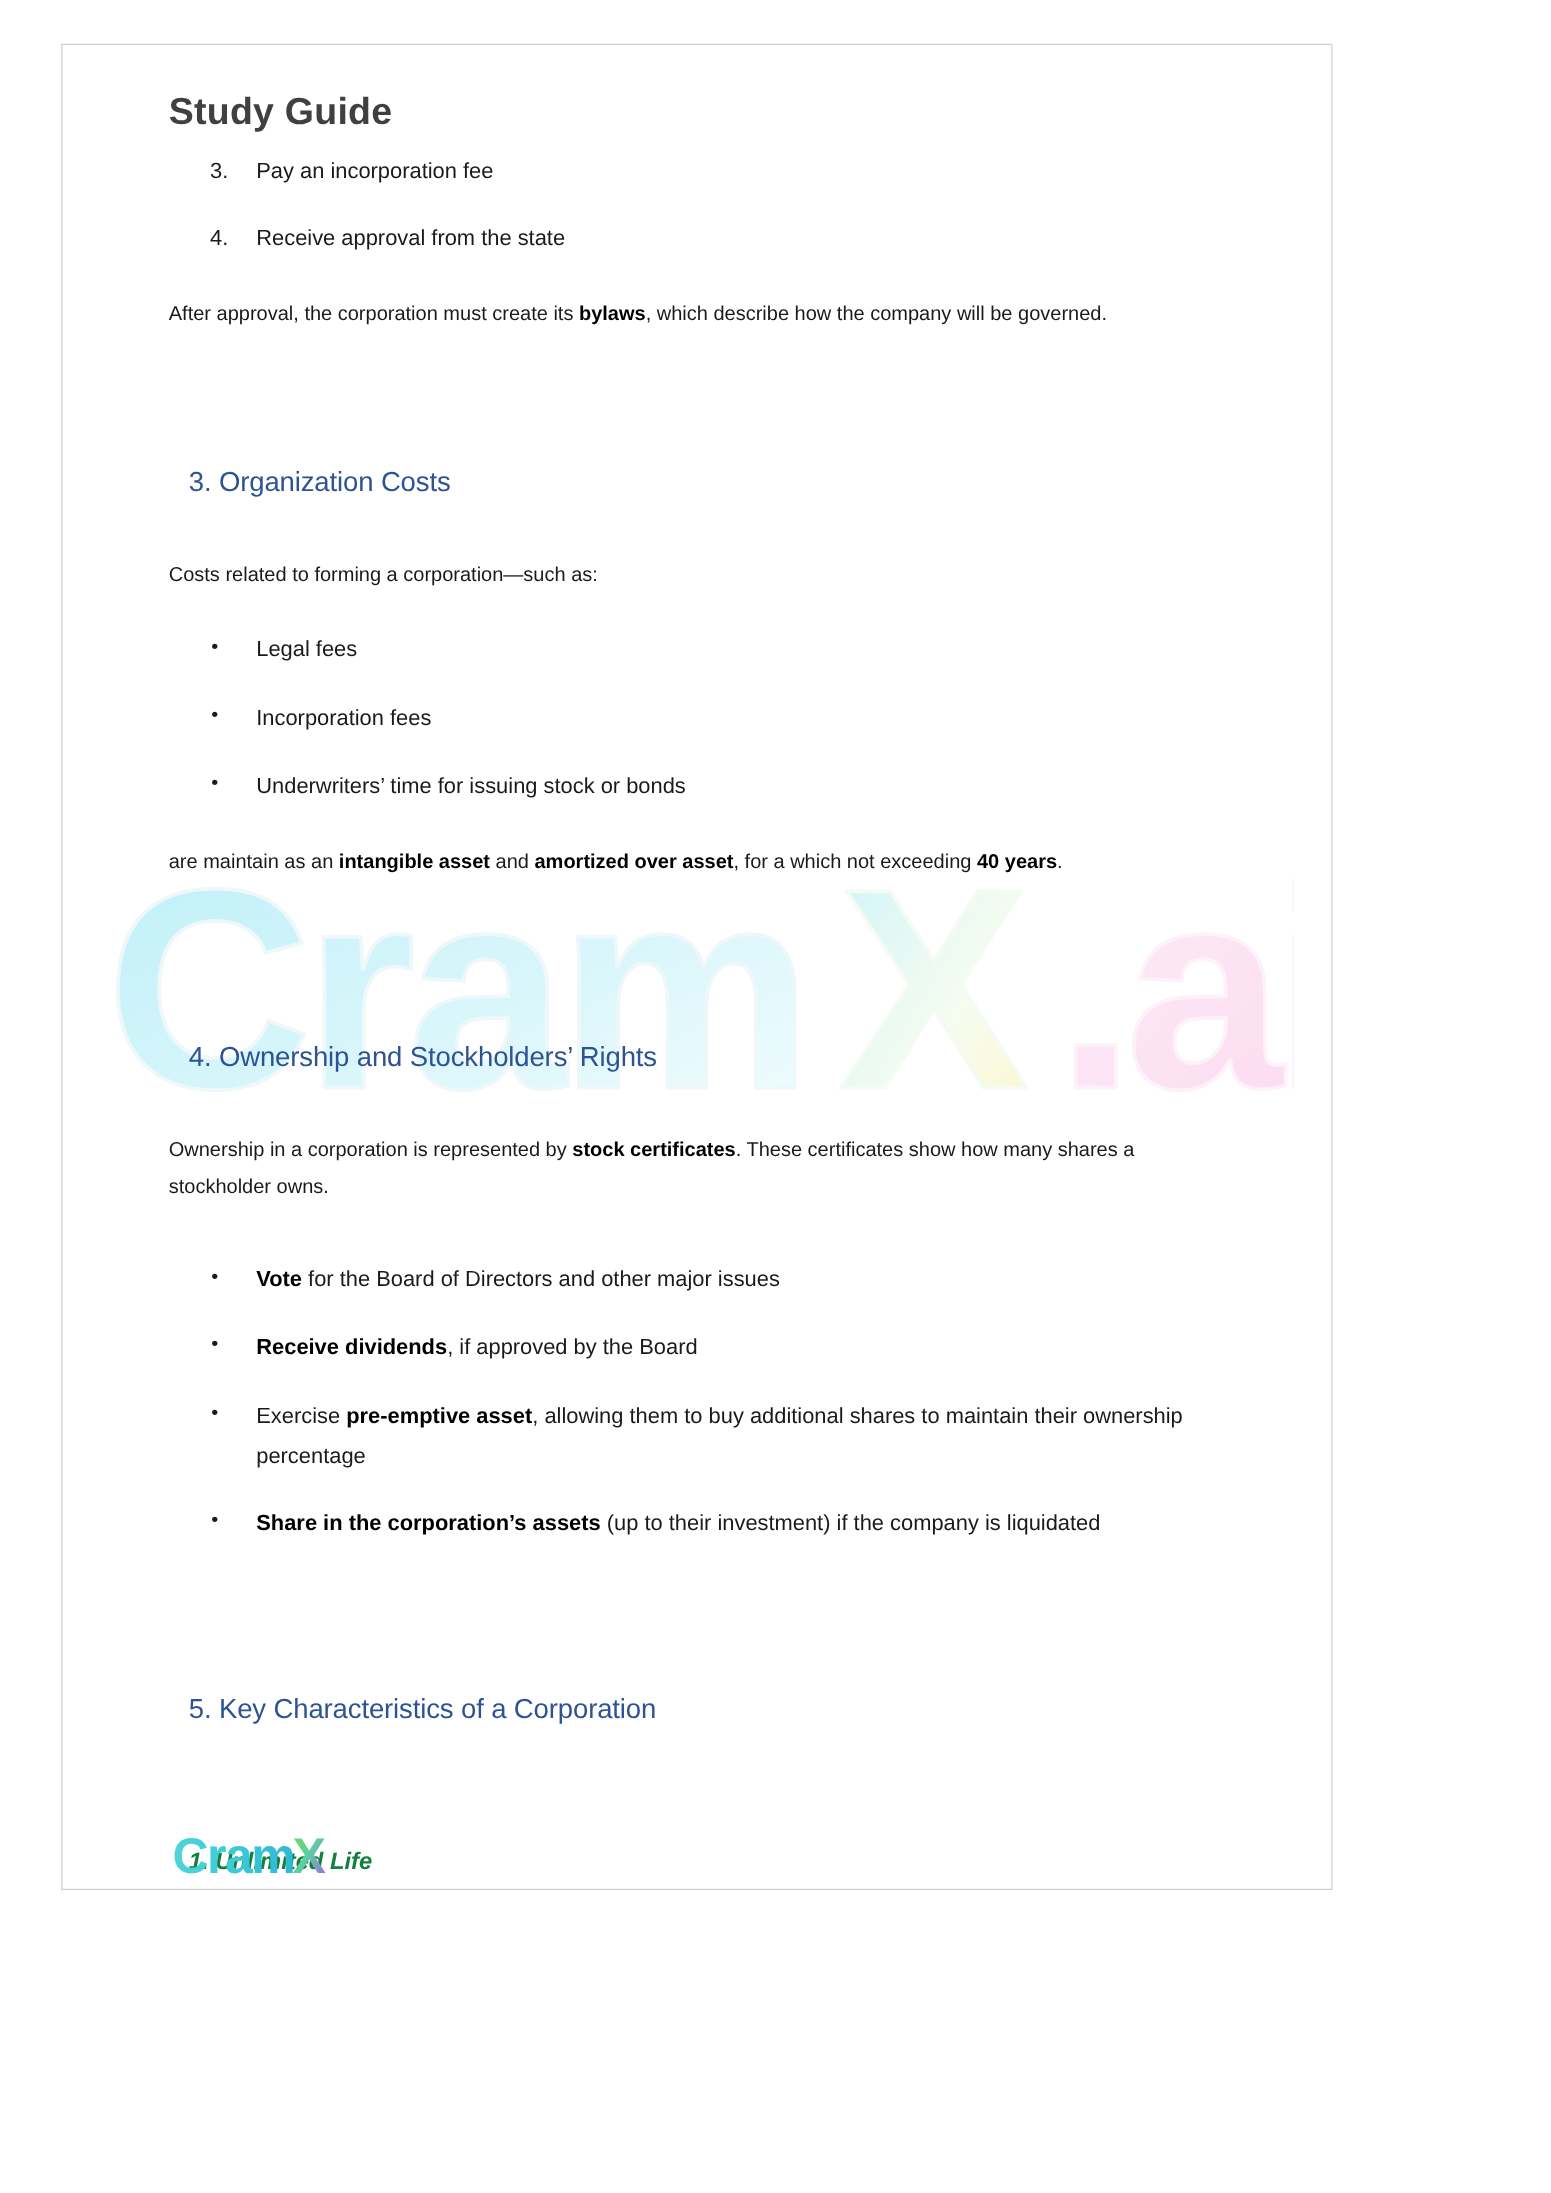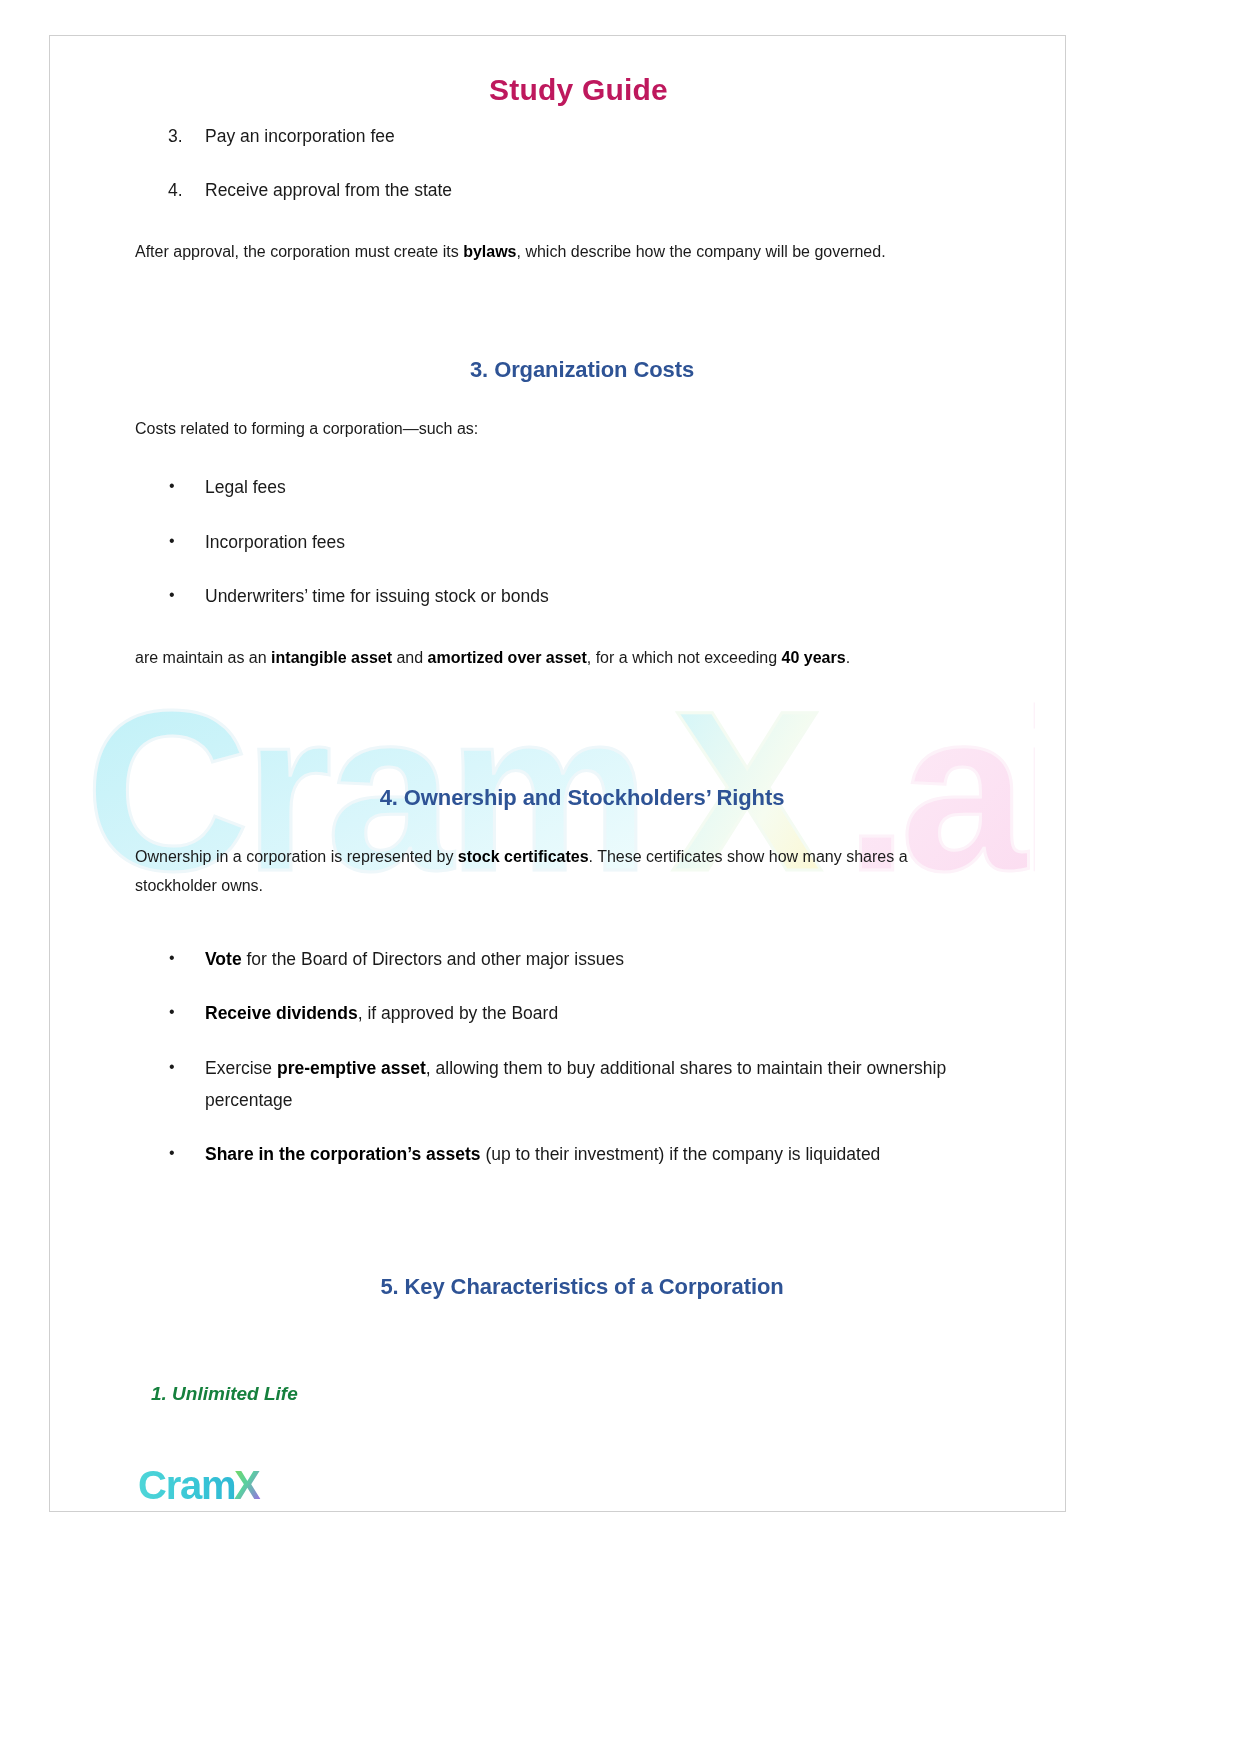--- a/index.html
+++ b/index.html
@@ -55,24 +55,24 @@
   .footer-logo svg { display: block; height: 48px; }
 
   
   .content {
     position: relative;
     z-index: 2;
     padding: 0 36px 0 85px;
   }
 
   .doc-title {
-    text-align: center;
+    text-align: left;
     font-size: 30px;
     font-weight: bold;
-    color: #be185d;
+    color: #404040;
     letter-spacing: 0.2px;
     margin: 37px 7px 0 0;
     line-height: 1.1;
   }
 
   .para {
     font-size: 16px;
     line-height: 1.85;
     color: #1a1a1a;
     margin: 0 0 20px 0;
@@ -100,26 +100,25 @@
     left: 33px;
     top: 0;
     width: 36px;
     color: #1a1a1a;
     font-size: 17.5px;
   }
   .ulist li .marker { left: 34px; font-size: 16px; }
 
   h2.sect {
     font-size: 22px;
-    font-weight: bold;
+    font-weight: normal;
     color: #2e5395;
-    margin: 0;
+    margin: 16px;
     line-height: 1.25;
     letter-spacing: -0.1px;
-    text-align: center;
   }
   h3.subsect {
     font-size: 19px;
     font-weight: bold;
     font-style: italic;
     color: #15803d;
     margin: 16px;
     line-height: 1.3;
   }
 

